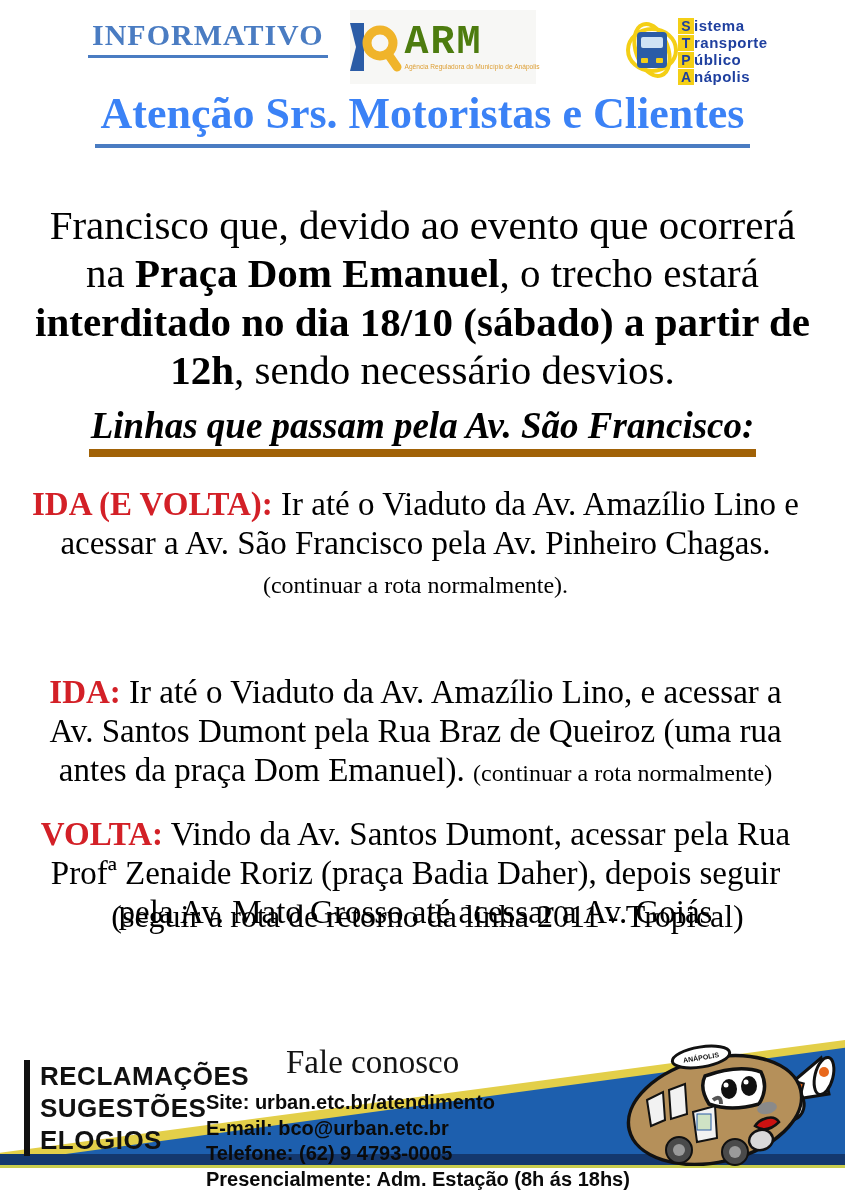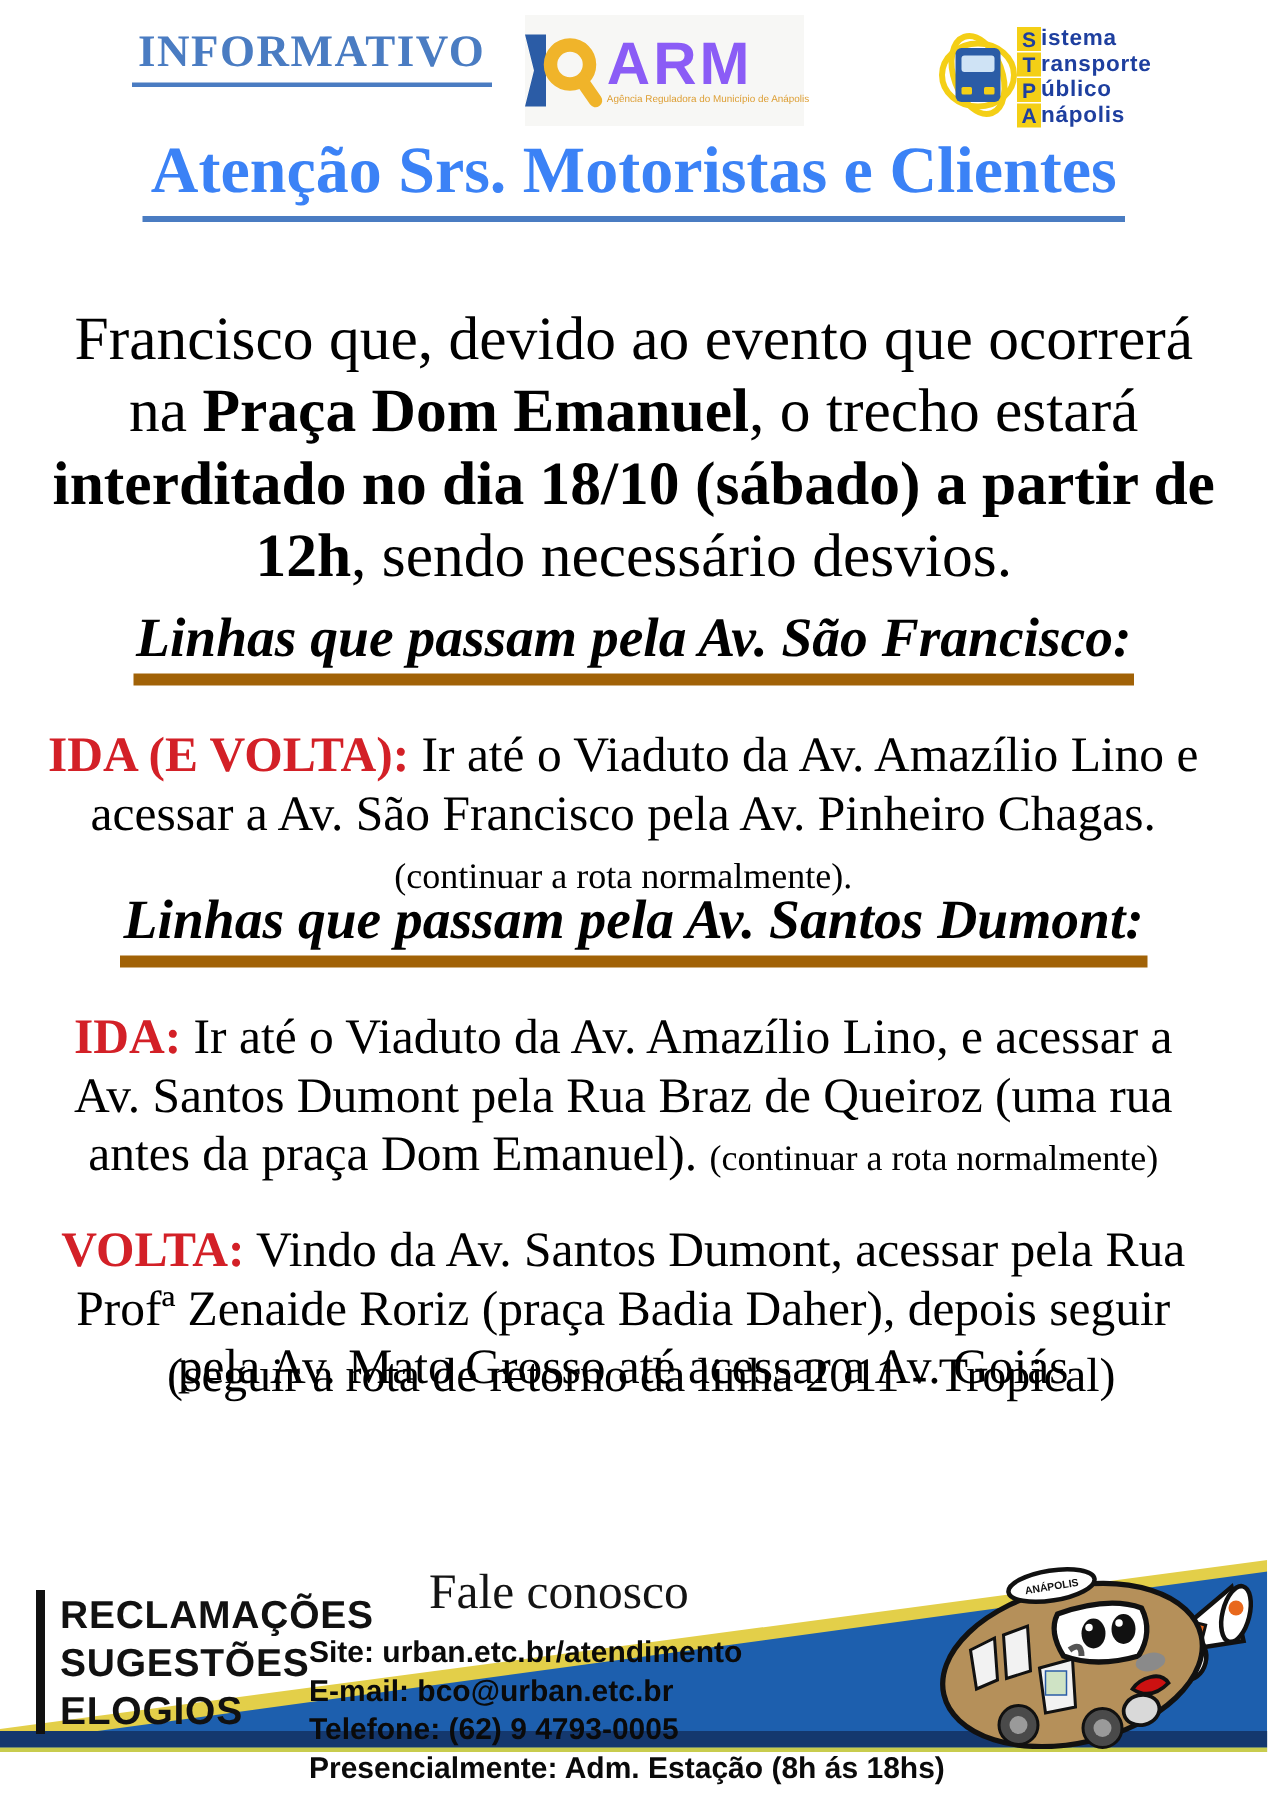--- a/index.html
+++ b/index.html
@@ -5,22 +5,22 @@
   html,body{margin:0;padding:0;background:#ffffff;}
   .page{position:relative;width:845px;height:1200px;background:#fff;overflow:hidden;
         font-family:"Liberation Serif",serif;color:#000;}
 
   
   .informativo{position:absolute;left:88px;top:18px;font-size:30px;font-weight:bold;
         color:#4a7cc2;border-bottom:3px solid #4a7cc2;padding:0 4px 3px 4px;letter-spacing:1px;}
   .arm-logo{position:absolute;left:350px;top:10px;width:186px;height:74px;background:#f7f7f5;
         display:flex;align-items:center;justify-content:center;gap:2px;}
   .arm-text{display:flex;flex-direction:column;align-items:flex-start;}
-  .arm-name{font-family:Liberation Sans, sans-serif;font-weight:bold;font-size:40px;
-        line-height:0.95;color:#8b5cf6;letter-spacing:2px;}
+  .arm-name{font-family:Liberation Mono, monospace;font-weight:bold;font-size:40px;
+        line-height:0.95;color:#4d7c0f;letter-spacing:2px;}
   .arm-tagline{font-family:"Liberation Sans",sans-serif;font-size:6.6px;color:#dd9e33;
         white-space:nowrap;margin-top:1px;}
   .stpa-logo{position:absolute;left:626px;top:8px;width:190px;height:86px;display:flex;align-items:center;}
   .stpa-rows{display:flex;flex-direction:column;}
   .stpa-row{display:flex;align-items:center;height:17px;}
   .stpa-box{width:16px;height:16px;background:#f4cf16;color:#1e3f9f;
         font-family:"Liberation Sans",sans-serif;font-weight:bold;font-size:14px;
         display:flex;align-items:center;justify-content:center;}
   .stpa-rest{font-family:"Liberation Sans",sans-serif;font-weight:bold;font-size:15px;
         color:#1e3f9f;letter-spacing:0.5px;}
@@ -117,23 +117,20 @@
     <h1 class="title" style="margin:0">Atenção Srs. Motoristas e Clientes</h1>
   </div>
 
   <p class="intro"><span>Francisco que, devido ao evento que ocorrerá na </span><span class="b">Praça Dom Emanuel</span><span>, o trecho estará </span><span class="b">interditado no dia 18/10 (sábado) a partir de 12h</span><span>, sendo necessário desvios.</span></p>
 
   <div class="sec-head-wrap pos-sec1-head">
     <h2 class="sec-head" style="margin:0">Linhas que passam pela Av. São Francisco:</h2>
   </div>
   <p class="sec-body pos-sec1-body"><span class="red">IDA (E VOLTA):</span><span> Ir até o Viaduto da Av. Amazílio Lino e acessar a Av. São Francisco pela Av. Pinheiro Chagas. </span><span class="note">(continuar a rota normalmente).</span></p>
 
-  <div class="sec-head-wrap pos-sec2-head">
-    <h2 class="sec-head" style="margin:0">Linhas que passam pela Av. Santos Dumont:</h2>
-  </div>
   <p class="sec-body pos-sec2-body"><span class="red">IDA:</span><span> Ir até o Viaduto da Av. Amazílio Lino, e acessar a Av. Santos Dumont pela Rua Braz de Queiroz (uma rua antes da praça Dom Emanuel). </span><span class="note">(continuar a rota normalmente)</span></p>
 
   <p class="sec-body pos-volta-body"><span class="red">VOLTA:</span><span> Vindo da Av. Santos Dumont, acessar pela Rua Profª Zenaide Roriz (praça Badia Daher), depois seguir pela Av. Mato Grosso até acessar a Av. Goiás</span></p>
   <div class="note-line pos-volta-note">(seguir a rota de retorno da linha 2011 - Tropical)</div>
 
   <div class="footer">
     <div class="diag-gold"></div>
     <div class="diag-blue"></div>
     <div class="navy-strip"></div>
     <div class="bottom-line"></div>

